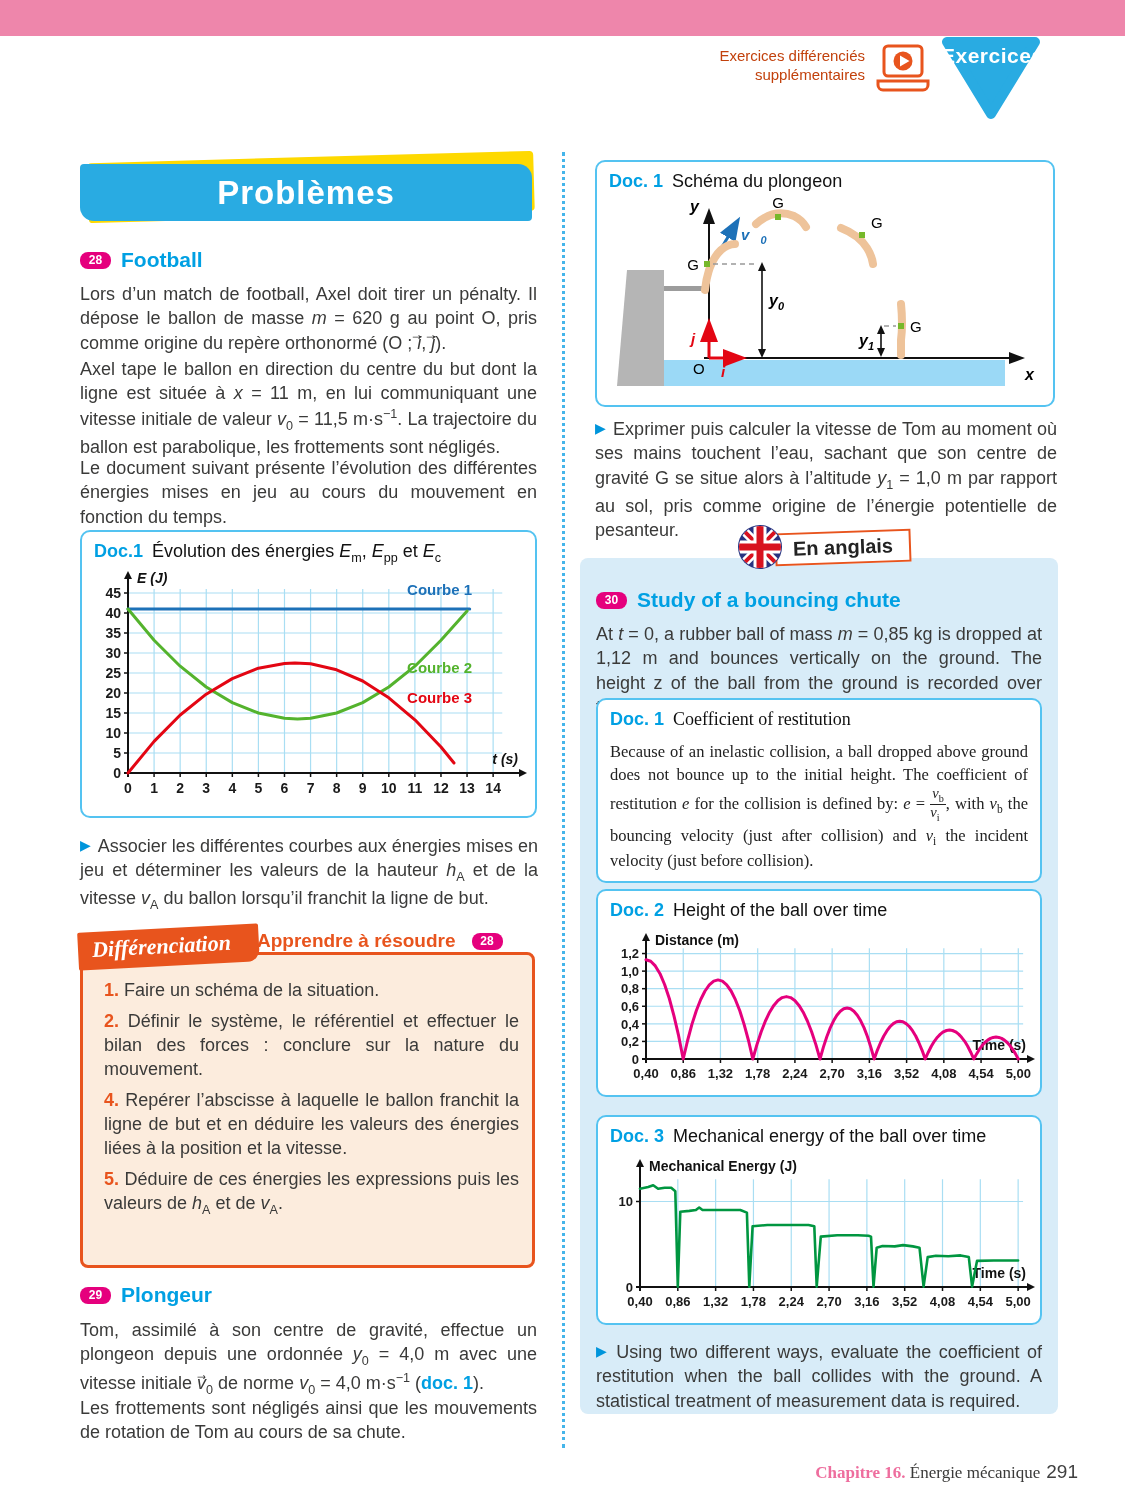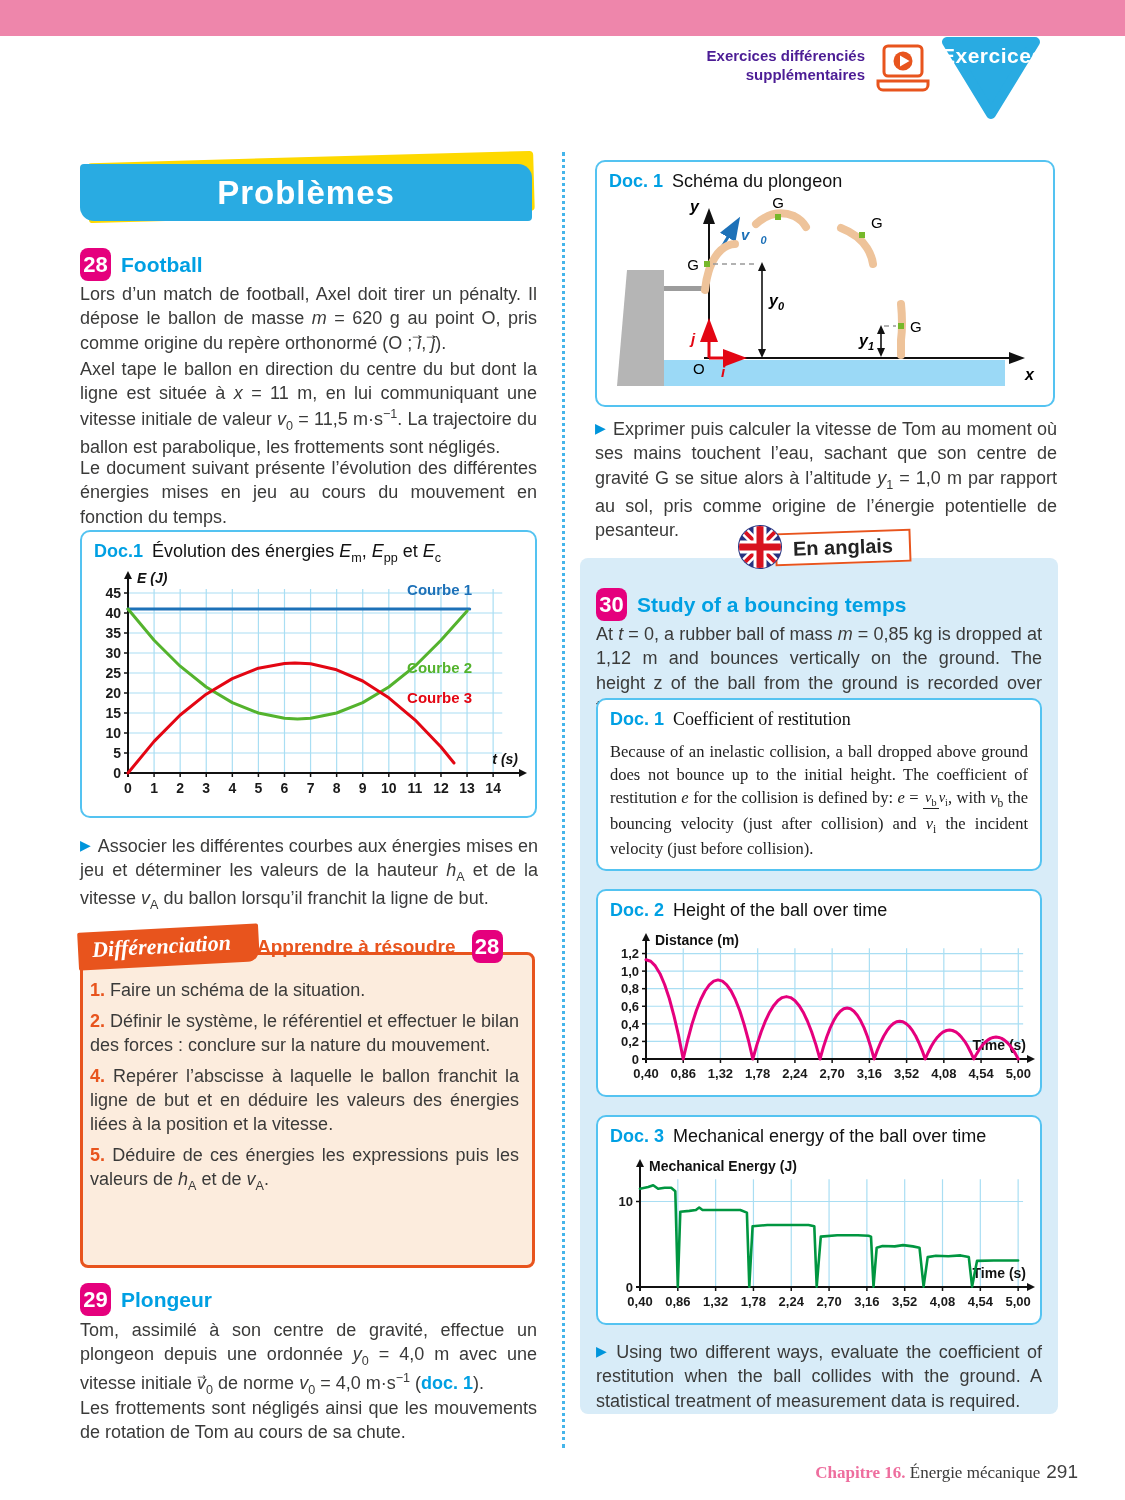--- a/index.html
+++ b/index.html
@@ -1,68 +1,68 @@
 <!DOCTYPE html>
 <html><head>
 <meta charset="utf-8">
 <style>
   html,body{margin:0;padding:0}
   body{width:1125px;height:1500px;position:relative;background:#fff;
        font-family:"Liberation Sans",sans-serif;color:#3a3a39;overflow:hidden}
   .abs{position:absolute}
   .topbar{left:0;top:0;width:1125px;height:36px;background:#ee86ab}
-  .supp{left:690px;top:47px;width:175px;text-align:right;color:#4c1d95;
-        font-weight:700;font-size:15px;line-height:1.25;cursor:pointer}
+  .supp{left:690px;top:47px;width:175px;text-align:right;color:#c2410c;
+        font-weight:400;font-size:15px;line-height:1.25;cursor:pointer}
   .laptop{left:875px;top:44px;width:56px;height:52px;cursor:pointer}
   .tri-wrap{left:941px;top:36px;width:100px;height:86px}
   .tri-label{position:absolute;left:0;top:8px;width:100px;text-align:center;
              color:#fff;font-weight:800;font-size:21px;letter-spacing:.5px}
   .divider{left:562px;top:152px;height:1296px;width:0;border-left:3px dotted #45b5ea}
 
   
   .banner{left:80px;top:164px;width:452px;height:57px}
   .banner .yellow{position:absolute;left:8px;top:-7px;width:446px;height:60px;
                   background:#fed900;transform:rotate(-1.6deg);border-radius:4px}
   .banner .blue{position:absolute;inset:0;background:#29abe2;border-radius:4px 14px 4px 14px;
                 display:flex;align-items:center;justify-content:center;color:#fff;
                 font-size:33px;font-weight:800;letter-spacing:1px}
   .ex-head{display:flex;align-items:center;gap:10px}
-  .badge{display:inline-flex;align-items:center;justify-content:center;min-width:31px;height:33px;
-         background:#e5007d;color:#fff;border-radius:8px;font-weight:700;font-size:22px;padding:0 3px;box-sizing:border-box}
+  .badge{display:inline-flex;align-items:center;justify-content:center;min-width:31px;height:17px;
+         background:#e5007d;color:#fff;border-radius:8px;font-weight:700;font-size:12px;padding:0 3px;box-sizing:border-box}
   .ex-title{color:#00a0e3;font-size:21px;font-weight:700}
   .para{font-size:18px;line-height:1.36;text-align:justify;color:#3a3a39}
   .para i{font-style:italic}
   sub,sup{font-size:70%}
   .docbox{background:#fff;border:2px solid #54c3f1;border-radius:10px;box-sizing:border-box;padding:9px 12px}
   .doclabel{color:#00a0e3;font-weight:700;font-size:18px;margin-right:9px}
   .doctitle{font-weight:400;font-size:18px;color:#111}
   .arr{color:#0095db;font-size:14px;margin-right:7px;vertical-align:2px}
   .docref{color:#00a0e3;font-weight:700}
 
   .diffbox{left:80px;top:952px;width:455px;height:316px;background:#fcecdd;
            border:3px solid #e8541d;border-radius:8px;box-sizing:border-box}
   .ribbon{position:absolute;left:-5px;top:-27px;background:#e8541d;color:#fff;
           font-family:"Liberation Serif",serif;font-style:italic;font-weight:700;
           font-size:22px;padding:5px 28px 7px 14px;transform:rotate(-3deg);
           border-radius:2px 2px 12px 2px}
   .apprendre{position:absolute;left:174px;top:-25px;display:flex;align-items:center;gap:16px}
   .apprendre .t{color:#e8541d;font-weight:700;font-size:19px}
-  .steps{padding:24px 13px 6px 7px}
+  .steps{padding:24px 13px 6px 21px}
   .steps .step{font-size:18px;line-height:1.33;text-align:justify;margin-bottom:7px}
   .steps b{color:#e8541d}
 
   
   .enanglais{left:737px;top:524px;display:flex;align-items:center;z-index:5}
   .enanglais .box{background:#fff;border:2px solid #e8541d;padding:3px 16px;
                   transform:rotate(-2deg);font-size:20px;font-weight:600;color:#222;margin-left:-8px}
   .panel30{left:580px;top:558px;width:478px;height:856px;background:#d8ecf8;border-radius:8px}
   .panel30 .inner-abs{position:absolute;left:16px;width:446px}
   .serifbox{font-family:"Liberation Serif",serif;font-size:16.5px;line-height:1.4;
             text-align:justify;color:#222;margin-top:10px}
-  .frac{display:inline-flex;flex-direction:row;text-align:left;vertical-align:middle;
+  .frac{display:inline-flex;flex-direction:column;text-align:left;vertical-align:middle;
         line-height:1.02;font-size:88%}
   .frac .num{border-bottom:1px solid #222;padding:0 2px}
   .footer{left:678px;top:1461px;width:400px;text-align:right;font-family:"Liberation Serif",serif;font-size:17px}
   .footer .chap{color:#ee6e9e;font-weight:700}
   .footer .pg{font-family:"Liberation Sans",sans-serif;font-weight:400;font-size:19px;color:#404040;margin-left:6px}
   svg{font-family:"Liberation Sans",sans-serif}
 </style>
 </head>
 <body>
 
@@ -293,21 +293,21 @@
       <path d="M23,-2 V48 M-2,23 H48" stroke="#fff" stroke-width="13"></path>
       <path d="M23,-2 V48 M-2,23 H48" stroke="#d8121f" stroke-width="7"></path>
     </g>
   </svg>
   <div class="box">En anglais</div>
 </div>
 
 <div class="abs panel30">
   <div class="inner-abs ex-head" style="top:30px">
     <span class="badge">30</span>
-    <span class="ex-title">Study of a bouncing temps</span>
+    <span class="ex-title">Study of a bouncing chute</span>
   </div>
   <div class="inner-abs para" style="top:64px">At <i>t</i> = 0, a rubber ball of mass <i>m</i> = 0,85 kg is dropped at 1,12 m and bounces vertically on the ground. The height z of the ball from the ground is recorded over time.</div>
 
   <div class="inner-abs docbox" style="top:140px;box-sizing:border-box">
     <span class="doclabel">Doc. 1</span><span class="doctitle" style="font-family:'Liberation Serif',serif">Coefficient of restitution</span>
     <div class="serifbox">Because of an inelastic collision, a ball dropped above ground does not bounce up to the initial height. The coefficient of restitution <i>e</i> for the collision is defined by: <i>e</i> = <span class="frac">
           <span class="num"><i>v</i><sub>b</sub></span>
           <span><i>v</i><sub>i</sub></span>
         </span>, with <i>v</i><sub>b</sub> the bouncing velocity (just after collision) and <i>v</i><sub>i</sub> the incident velocity (just before collision).</div>
   </div>

